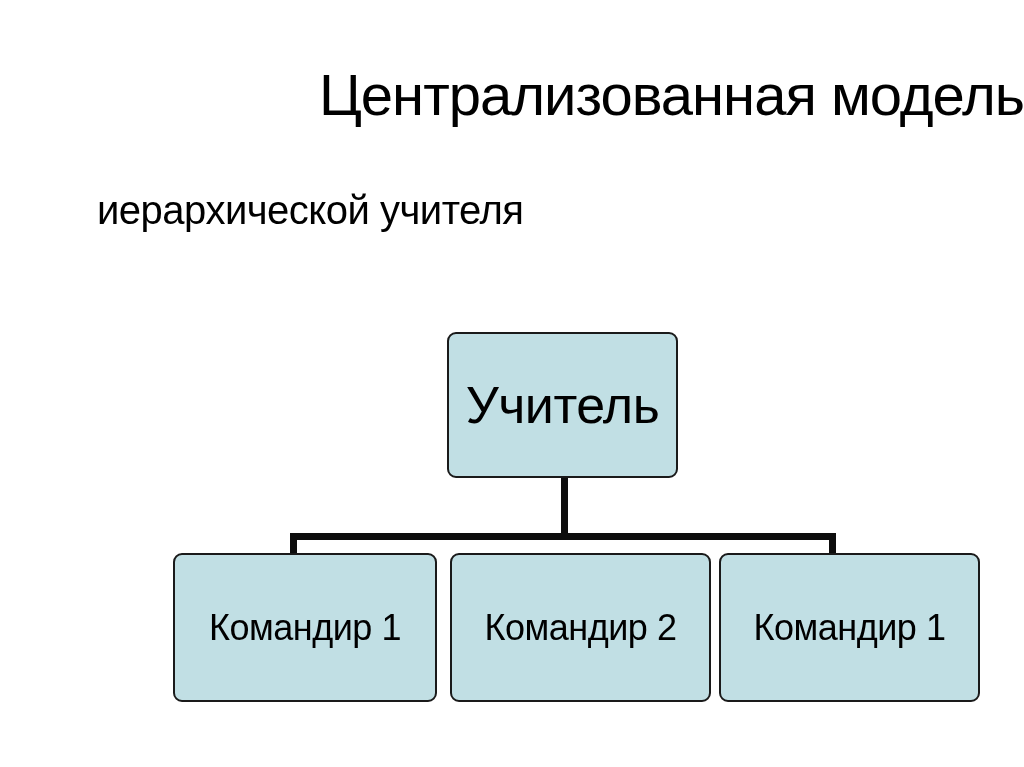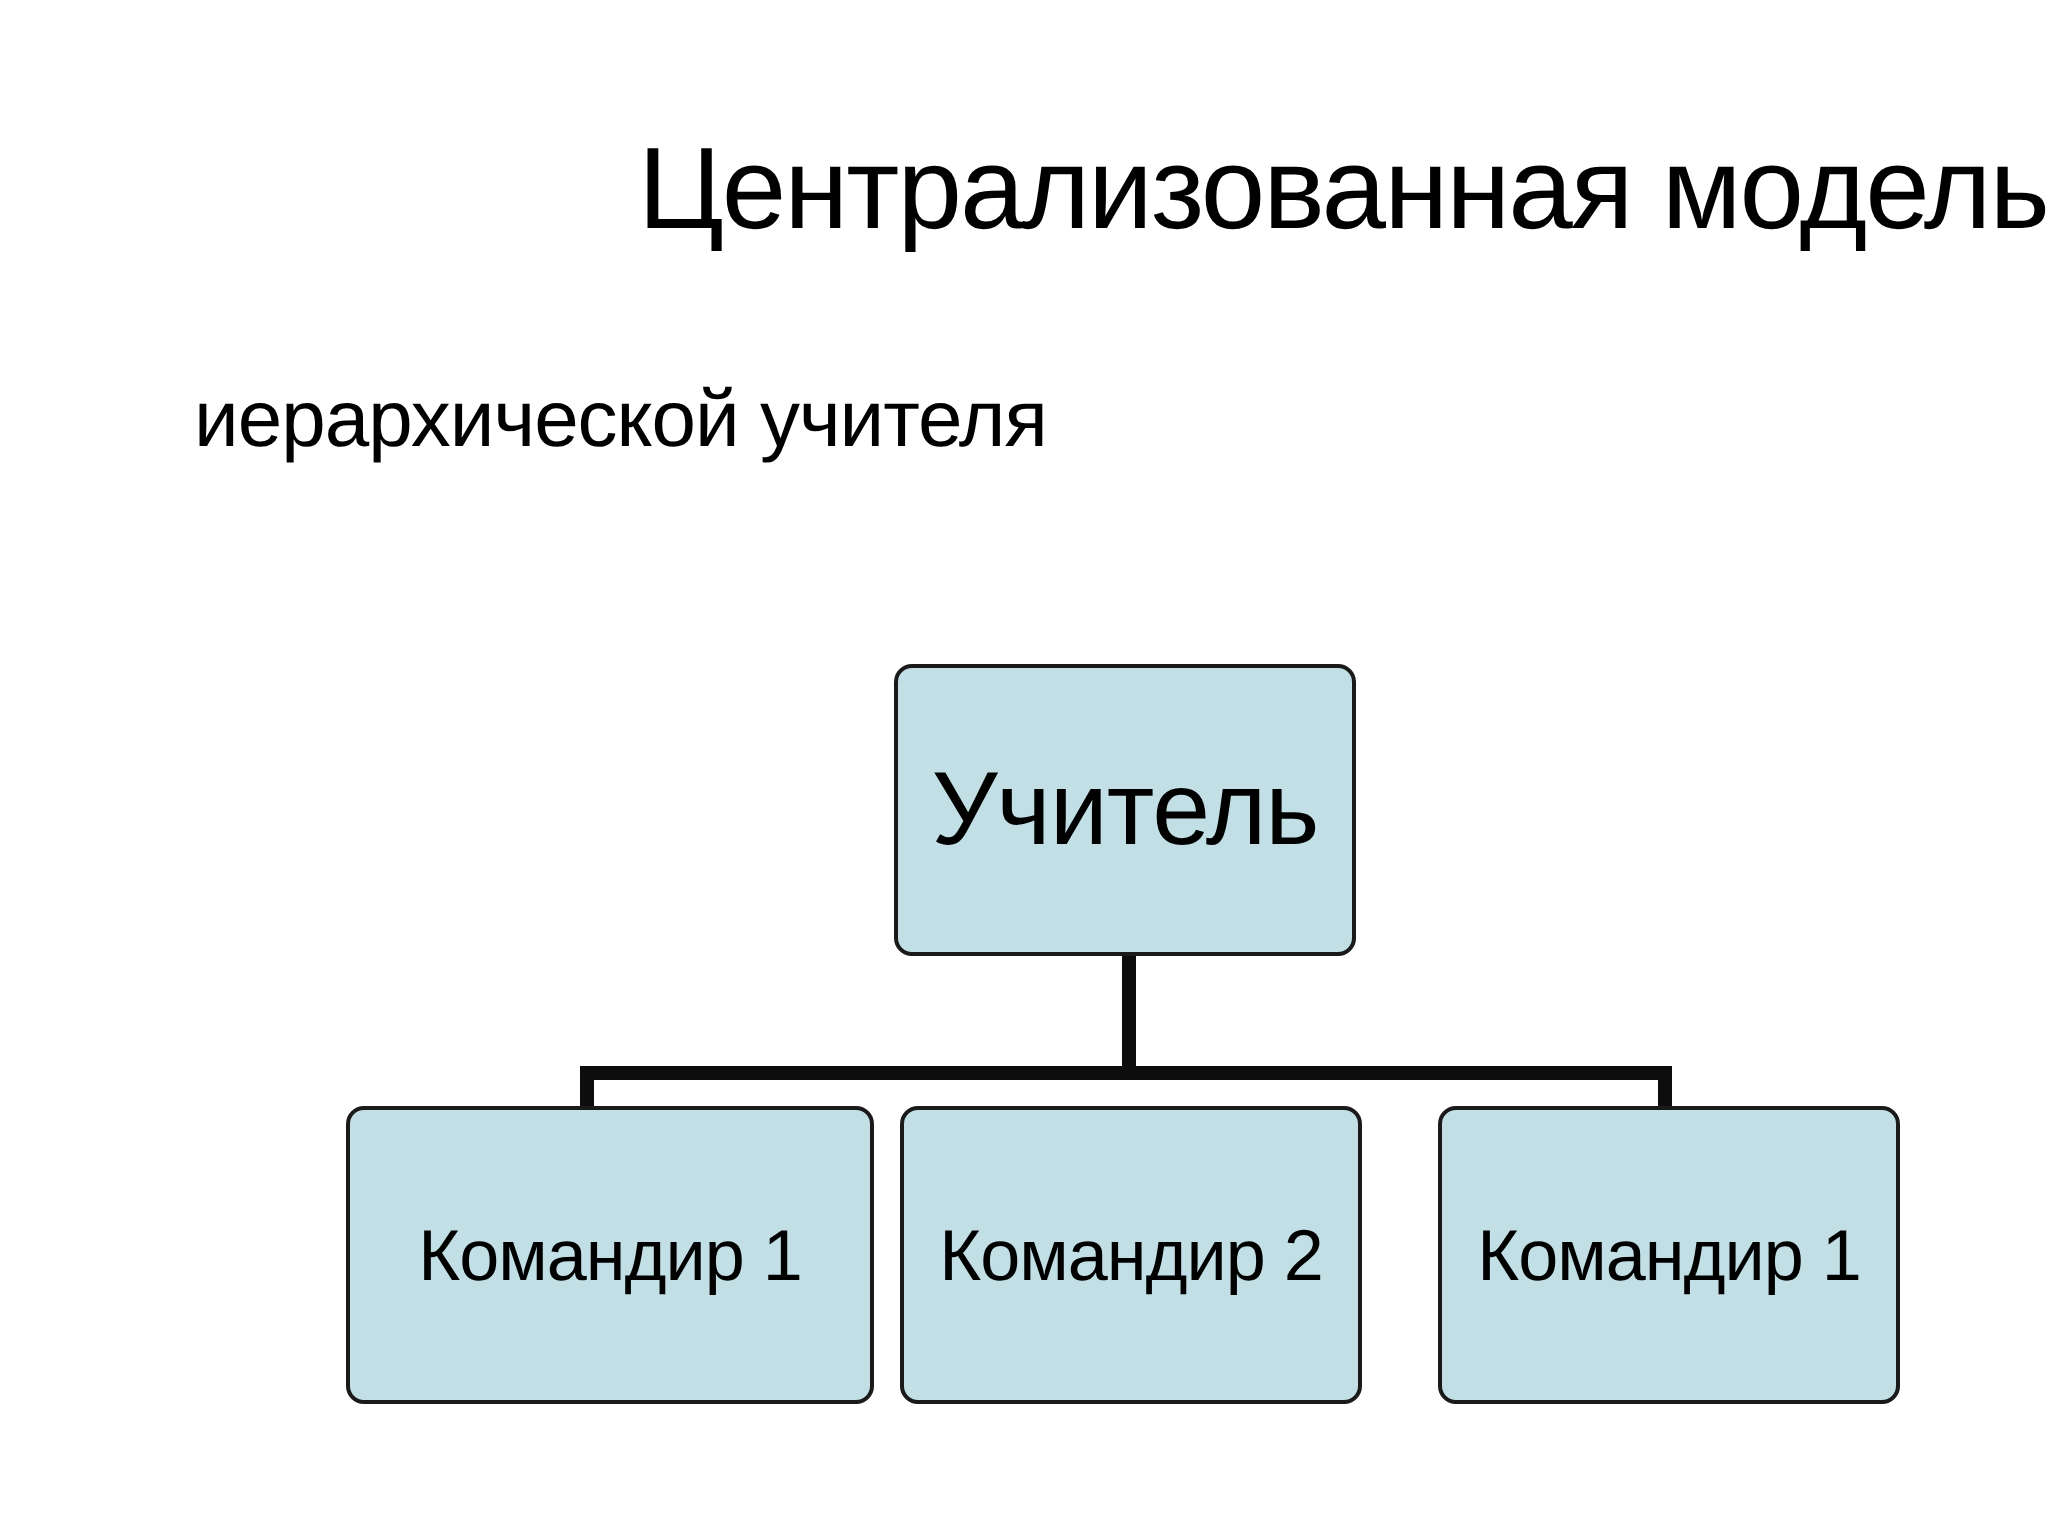--- a/index.html
+++ b/index.html
@@ -63,21 +63,21 @@
   }
   .node-teacher {
     left: 447px;
     top: 332px;
     width: 231px;
     height: 146px;
     font-size: 52px;
   }
   .node-commander {
     top: 553px;
-    width: 231px;
+    width: 261px;
     height: 149px;
     font-size: 36px;
   }
   .node-commander-1 { left: 173px; width: 264px; }
   .node-commander-2 { left: 450px; }
   .node-commander-3 { left: 719px; }
   .connector {
     position: absolute;
     background: var(--color-connector, #0d0d0d);
   }

